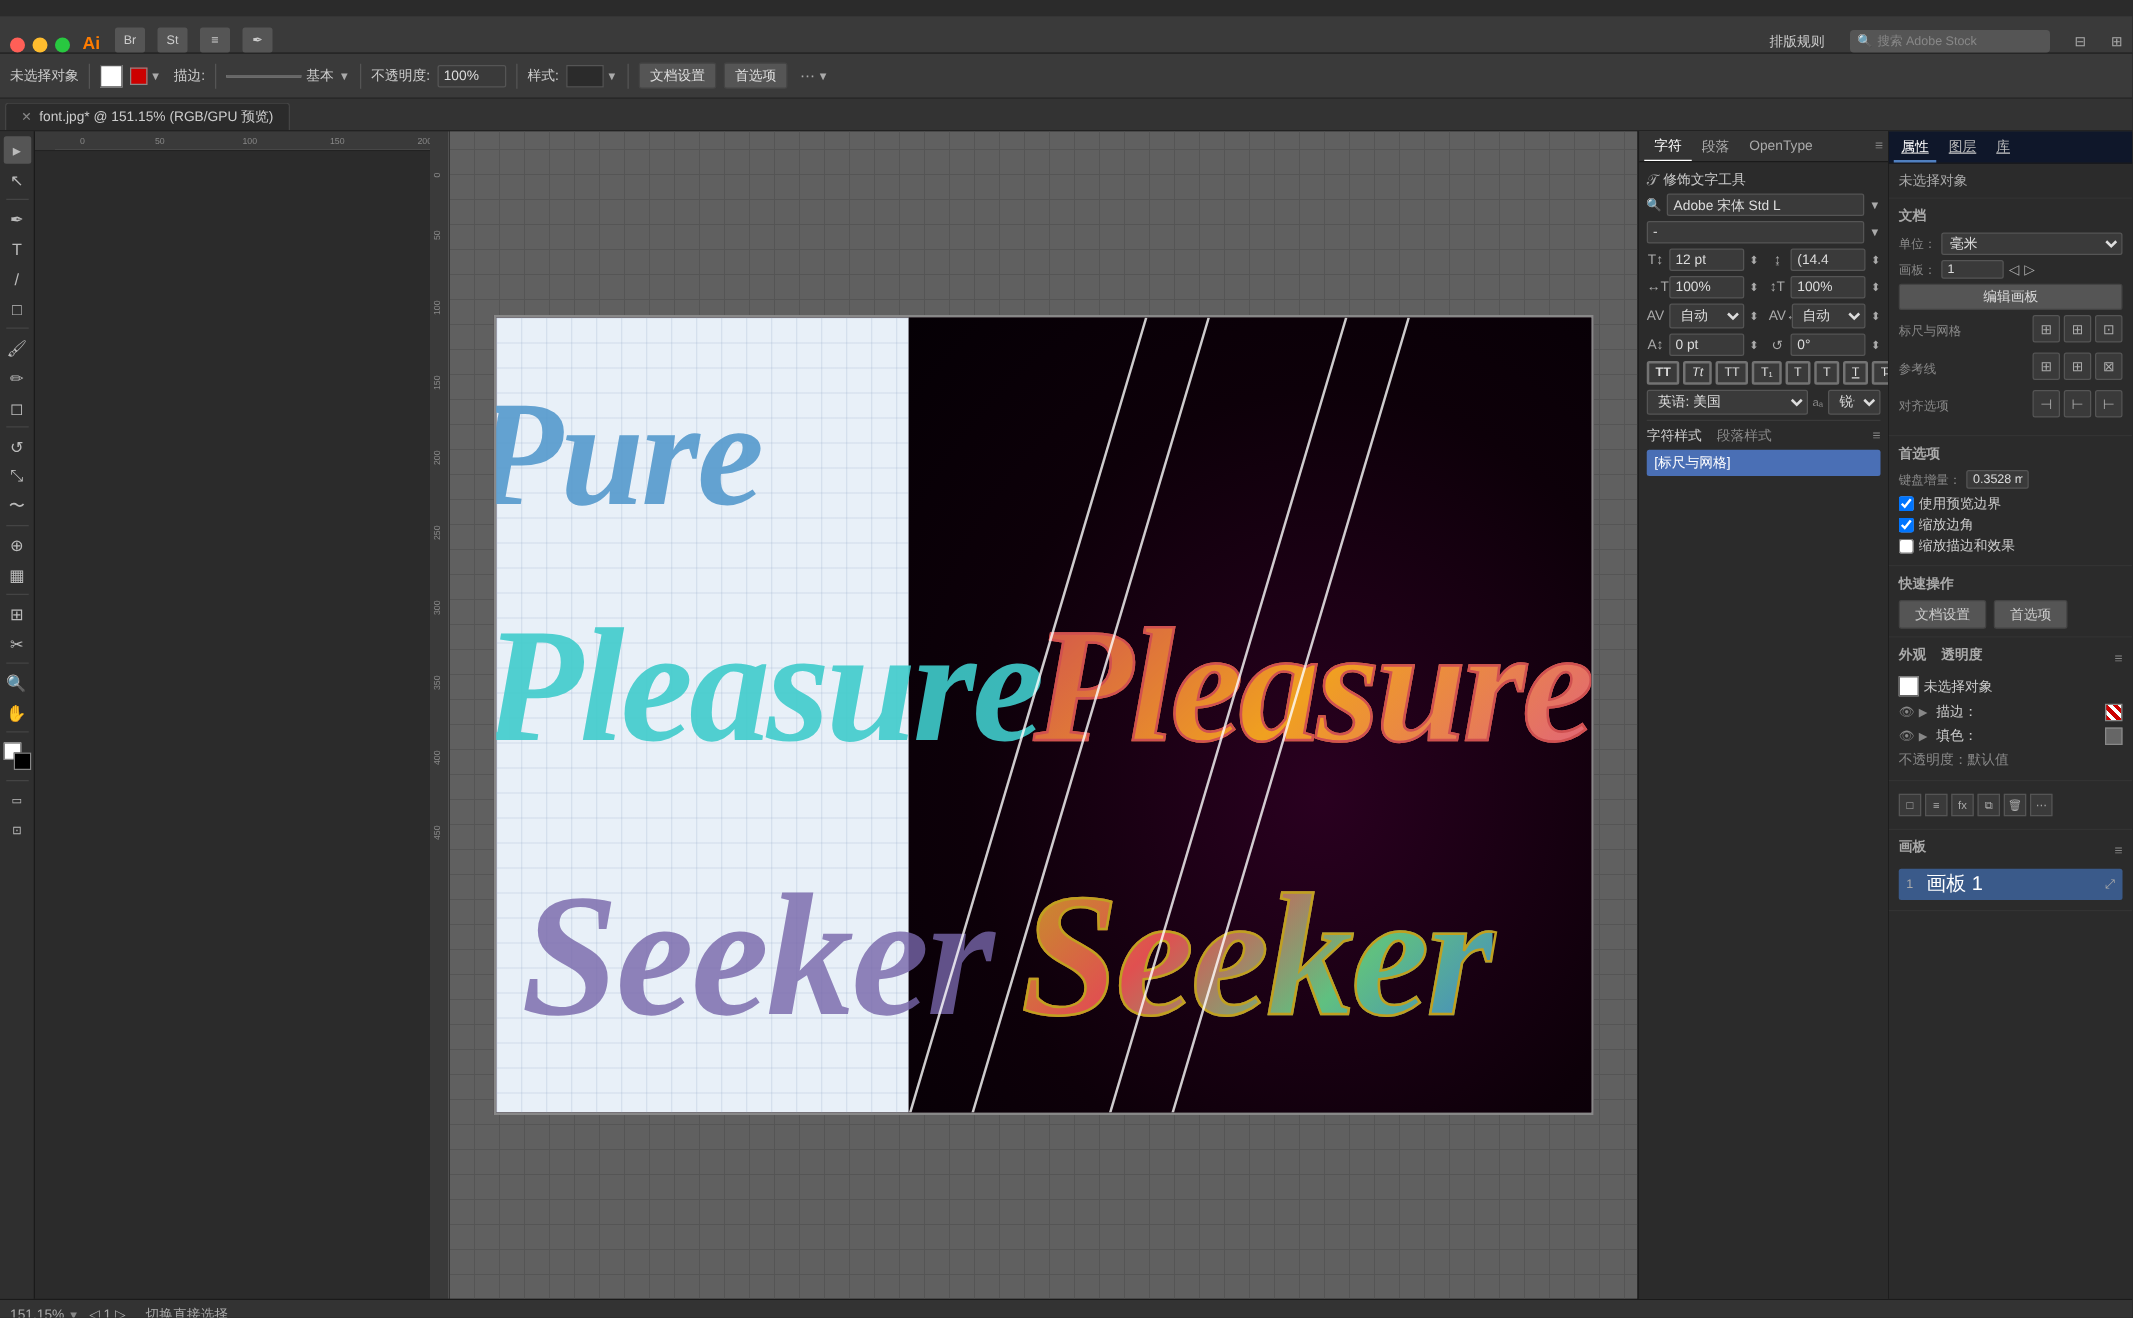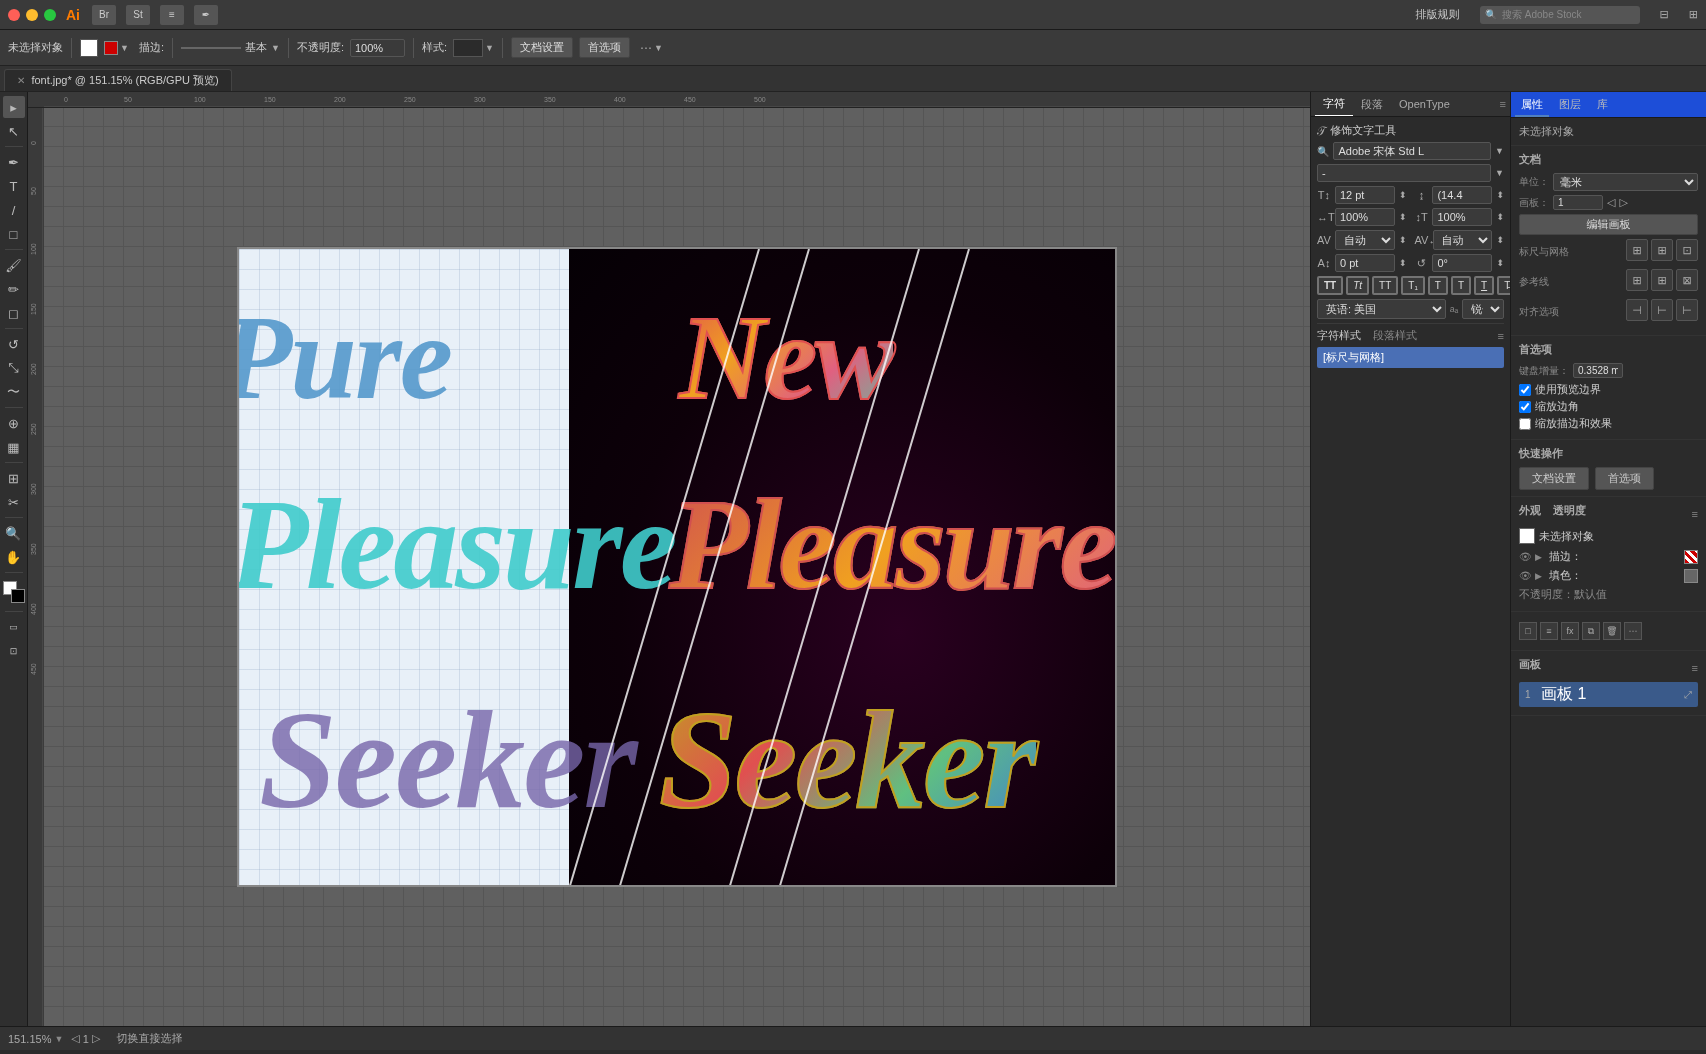--- a/index.html
+++ b/index.html
@@ -11,23 +11,24 @@
       font-size: 12px;
       color: #ccc;
       overflow: hidden;
     }
 
     
     #titlebar {
       height: 30px;
       background: #3a3a3a;
       display: flex;
-      align-items: center;
+      align-items: flex-end;
       padding: 0 8px;
       border-bottom: 1px solid #1a1a1a;
+      margin-top: 13px;
     }
     .traffic-lights {
       display: flex;
       gap: 6px;
       margin-right: 10px;
     }
     .tl { width: 12px; height: 12px; border-radius: 50%; }
     .tl-close { background: #ff5f57; }
     .tl-min { background: #febc2e; }
     .tl-max { background: #28c840; }
@@ -523,24 +524,25 @@
     }
     
     #secondary-right {
       width: 196px;
       background: #2b2b2b;
       border-left: 1px solid #1a1a1a;
       overflow-y: auto;
     }
     .sec-panel-tabs {
       display: flex;
-      background: #1d4ed8;
+      background: #0f172a;
       border-bottom: 1px solid #1a1a1a;
       padding: 2px 4px 0;
       gap: 4px;
+      text-decoration: underline;
     }
     .sec-tab {
       padding: 3px 6px;
       font-size: 11px;
       color: #bbb;
       cursor: pointer;
       border-bottom: 2px solid transparent;
     }
     .sec-tab.active {
       color: #fff;
@@ -728,21 +730,21 @@
     <div class="tool-separator"></div>
     <div class="tool-color-box">
       <div class="color-fg"></div>
       <div class="color-bg"></div>
     </div>
     <div class="tool-separator"></div>
     <div class="tool-btn" style="font-size:9px;">▭</div>
     <div class="tool-btn" style="font-size:9px;">⊡</div>
   </div>
 
-  <div style="flex:1; display:flex; flex-direction:column; overflow:hidden; position:relative;">
+  <div style="flex:1; display:flex; flex-direction:row; overflow:hidden; position:relative;">
 
     <div id="top-ruler" style="display:flex; align-items:center; padding-left:16px;">
       <svg width="100%" height="16">
         <line x1="0" y1="15" x2="100%" y2="15" stroke="#555" stroke-width="1"></line>
 
         <g fill="#888" font-size="7">
           <text x="20" y="10">0</text>
           <text x="80" y="10">50</text>
           <text x="150" y="10">100</text>
           <text x="220" y="10">150</text>
@@ -780,21 +782,20 @@
       <div id="canvas-area">
         <div id="canvas-bg"></div>
         <div id="canvas-content">
           <div id="artwork">
 
             <div id="artwork-left"></div>
 
             <div id="artwork-right"></div>
 
             <div id="text-pure">Pure</div>
-            <div id="text-new">New</div>
             <div id="text-pleasure">Pleasure</div>
             <div id="text-pleasure2">Pleasure</div>
             <div id="text-seeker">Seeker</div>
             <div id="text-seeker2">Seeker</div>
 
             <svg id="artwork-lines">
 
               <line x1="520" y1="0" x2="330" y2="640" stroke="white" stroke-width="2" opacity="0.8"></line>
               <line x1="570" y1="0" x2="380" y2="640" stroke="white" stroke-width="2" opacity="0.8"></line>
               <line x1="680" y1="0" x2="490" y2="640" stroke="white" stroke-width="2" opacity="0.8"></line>

